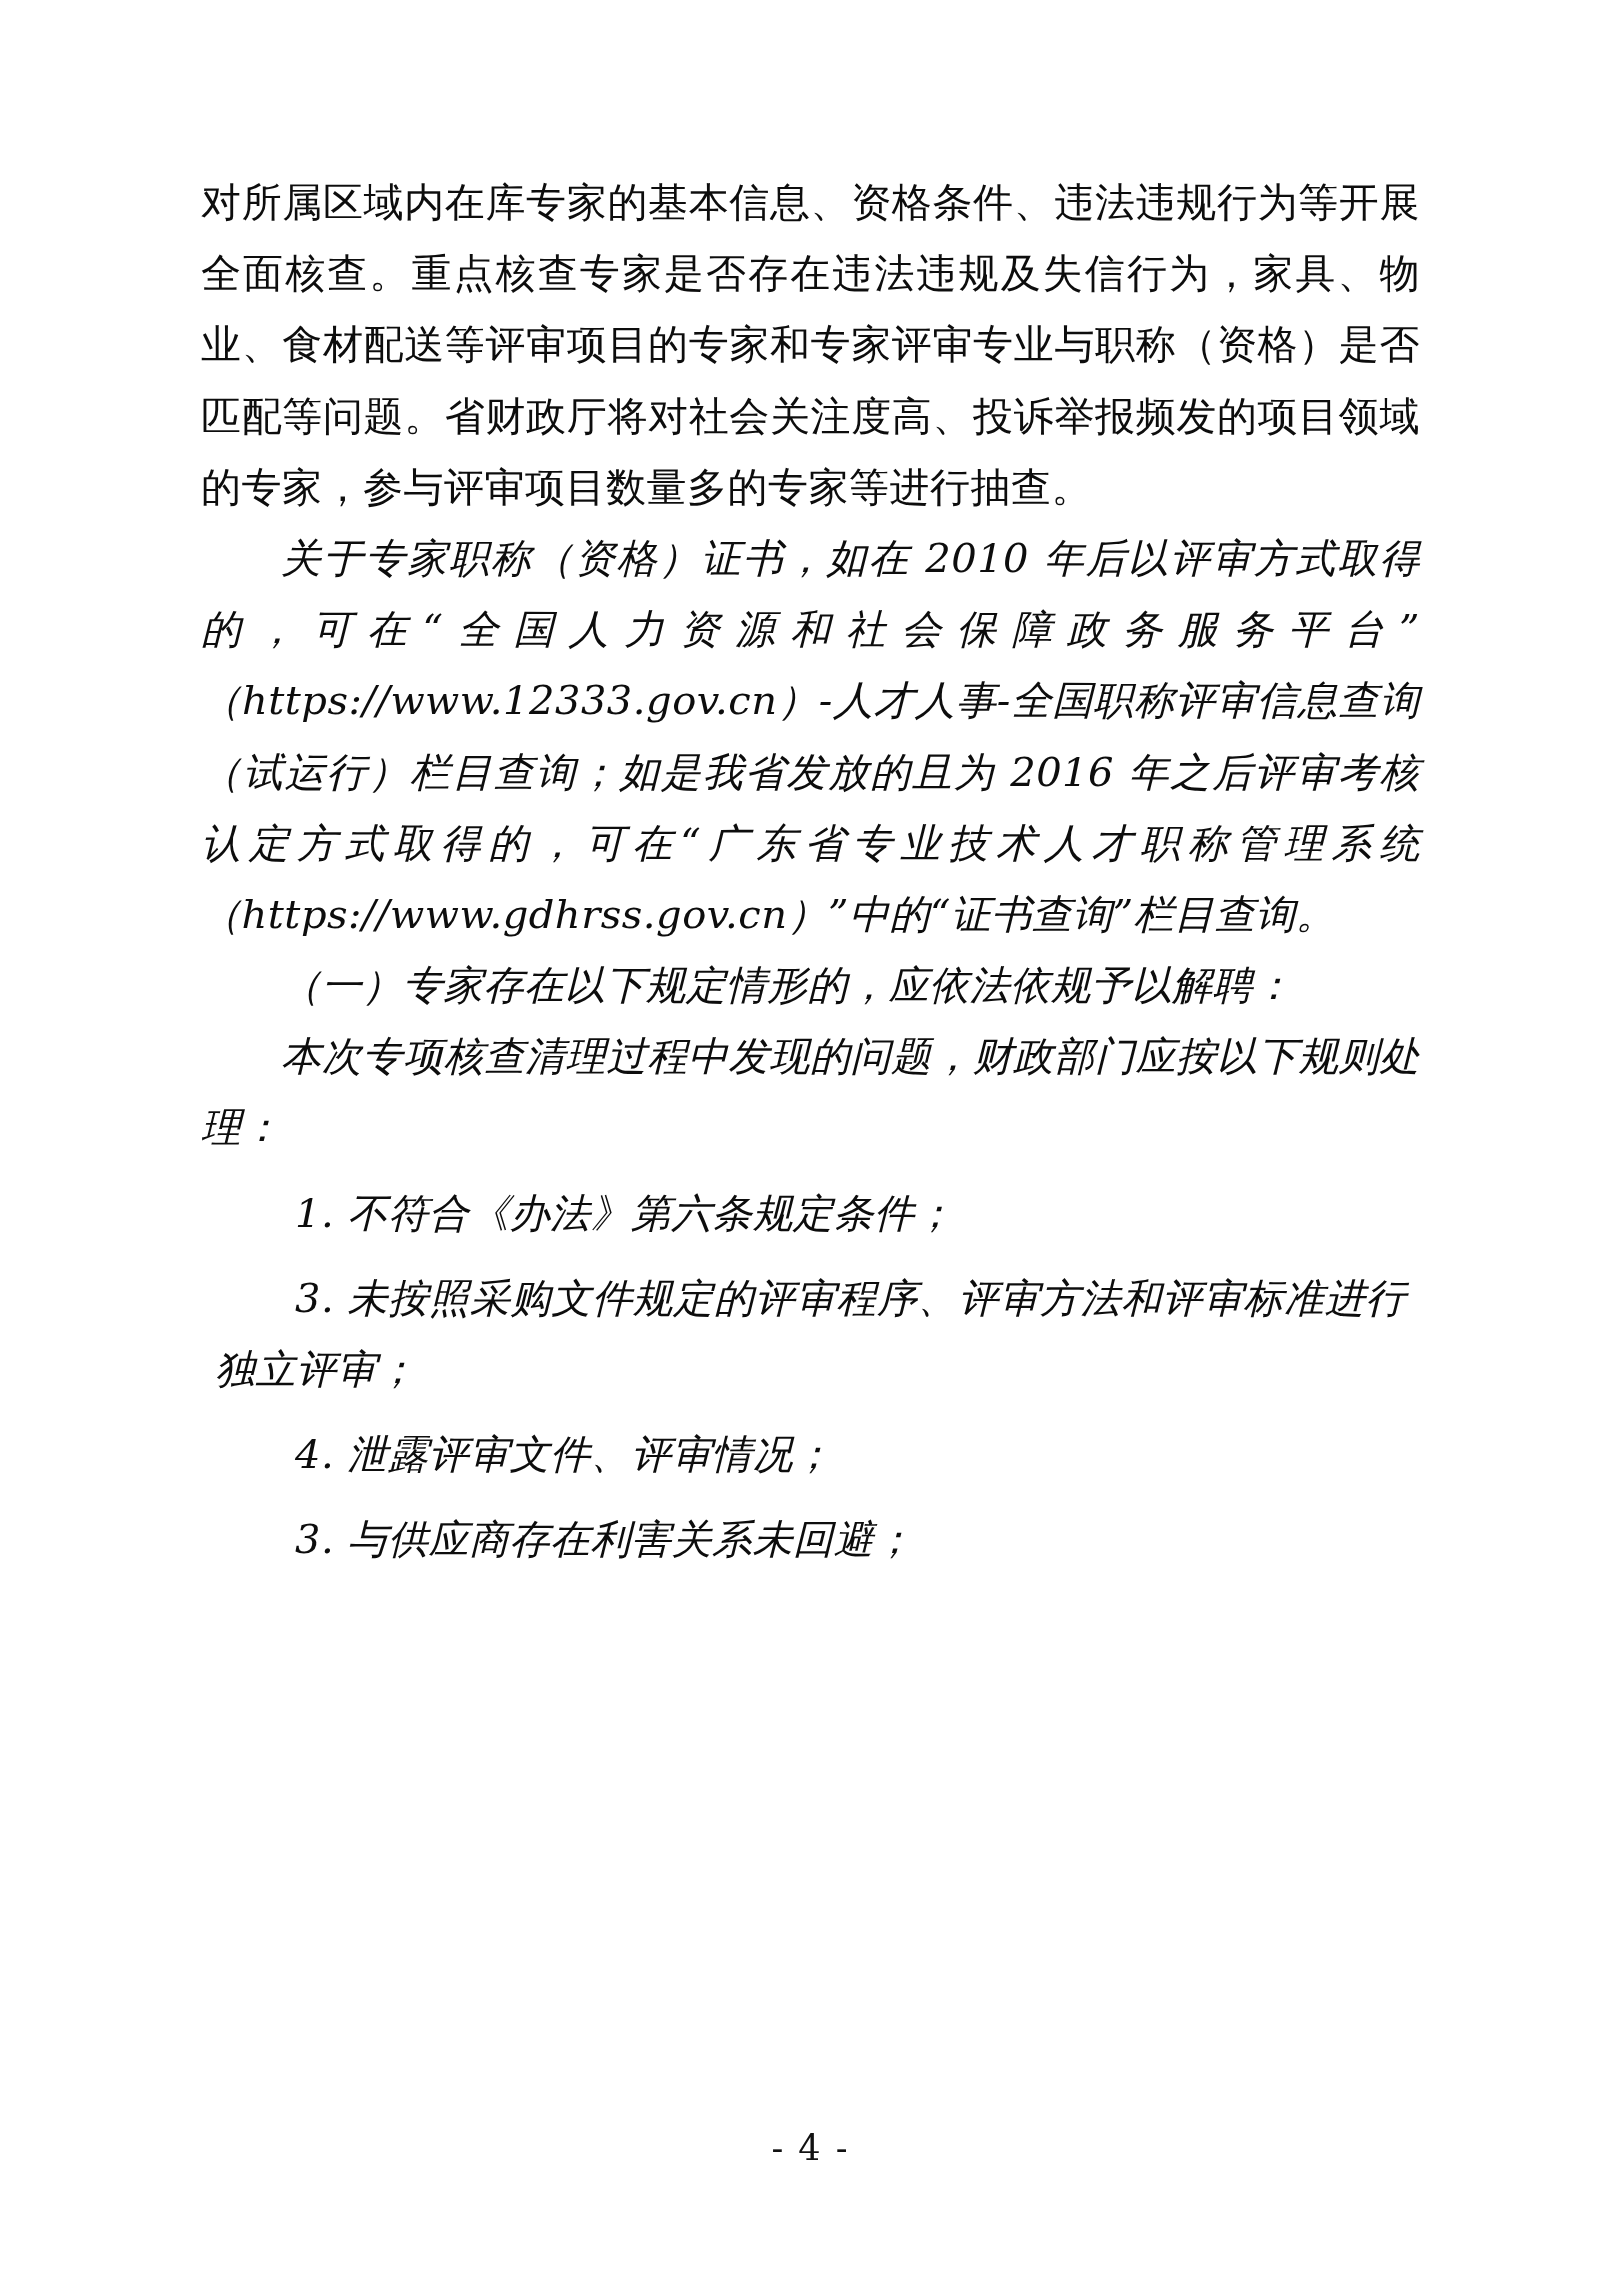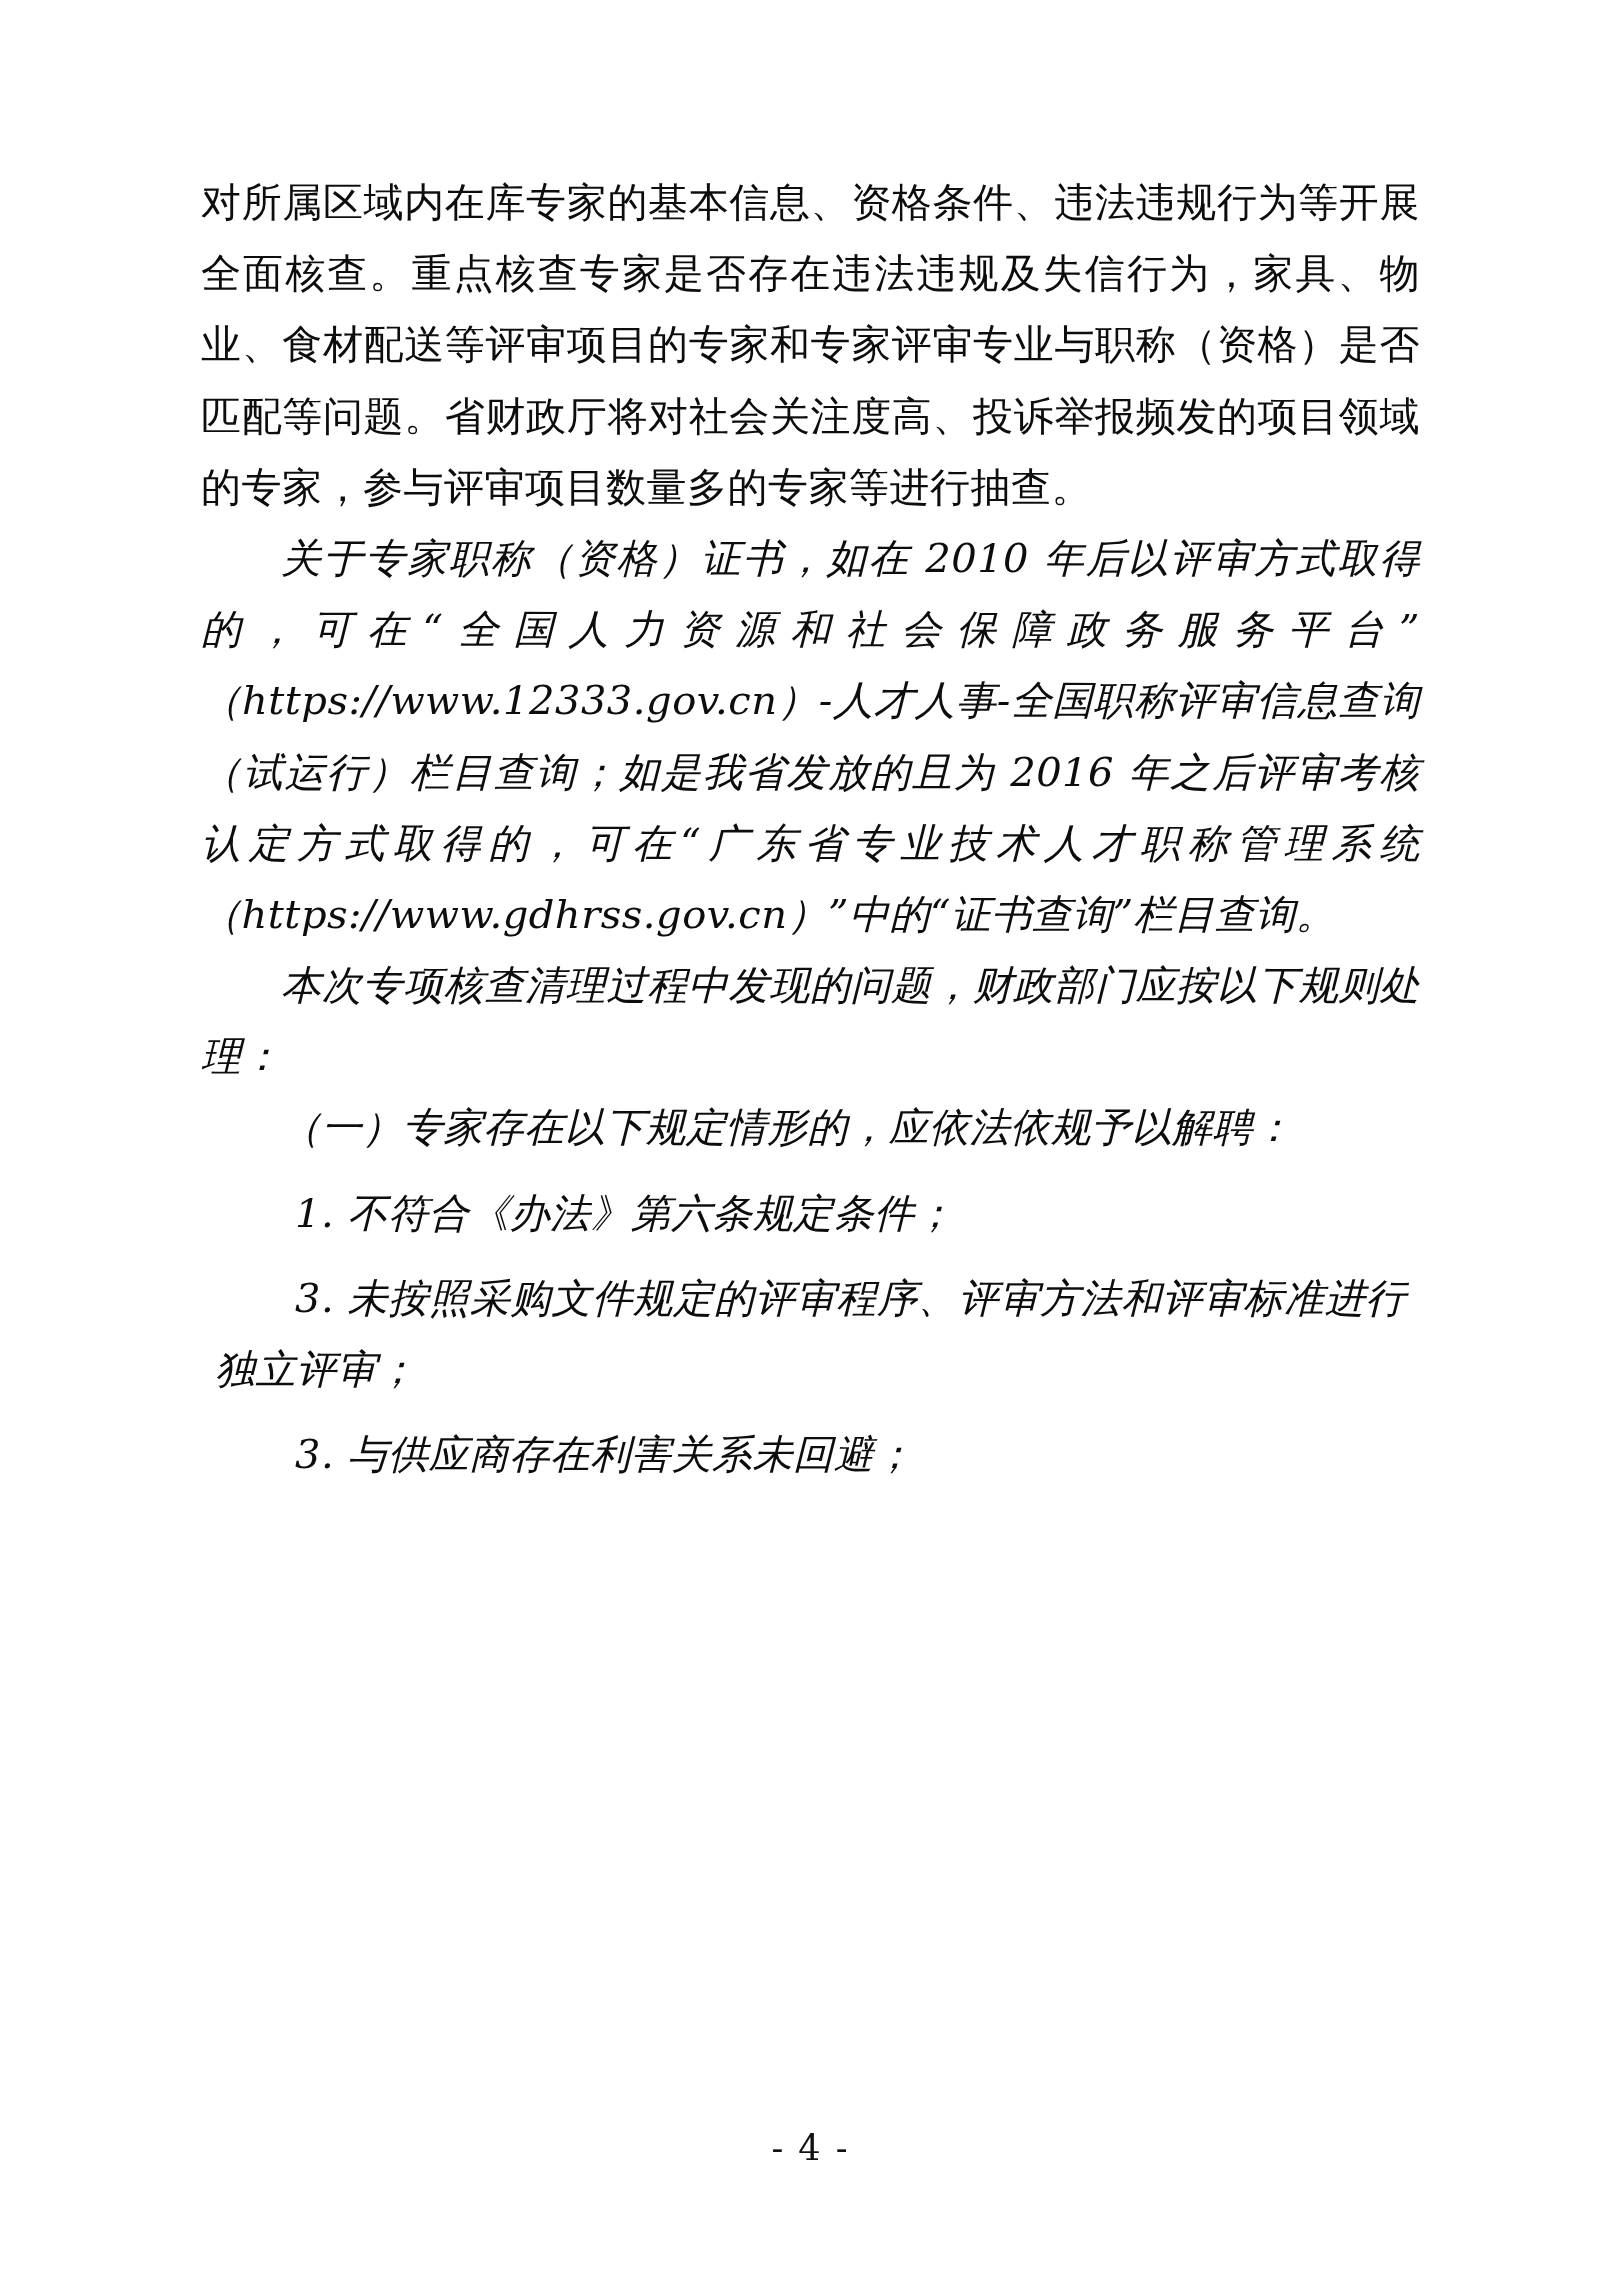--- a/index.html
+++ b/index.html
@@ -72,26 +72,27 @@
 <body>
 
 <div class="page">
   <div class="doc-body">
 
     <p class="para">对所属区域内在库专家的基本信息、资格条件、违法违规行为等开展全面核查。重点核查专家是否存在违法违规及失信行为，家具、物业、食材配送等评审项目的专家和专家评审专业与职称（资格）是否匹配等问题。省财政厅将对社会关注度高、投诉举报频发的项目领域的专家，参与评审项目数量多的专家等进行抽查。</p>
 
     <p class="para indent">关于专家职称（资格）证书，如在 2010 年后以评审方式取得的，可在“全国人力资源和社会保障政务服务平台”（https://www.12333.gov.cn）-人才人事-全国职称评审信息查询（试运行）栏目查询；如是我省发放的且为 2016 年之后评审考核认定方式取得的，可在“广东省专业技术人才职称管理系统（https://www.gdhrss.gov.cn）”中的“证书查询”栏目查询。</p>
 
 
+    <p class="para indent">（一）专家存在以下规定情形的，应依法依规予以解聘：</p>
+
     <p class="para indent">本次专项核查清理过程中发现的问题，财政部门应按以下规则处理：</p>
-
-    <p class="para indent">（一）专家存在以下规定情形的，应依法依规予以解聘：</p>
 
     <p class="item">1. 不符合《办法》第六条规定条件；</p>
     <p class="item">3. 未按照采购文件规定的评审程序、评审方法和评审标准进行独立评审；</p>
+    <p class="item">4. 泄露评审文件、评审情况；</p>
     <p class="item">3. 与供应商存在利害关系未回避；</p>
 
   </div>
 
   <div class="footer">
     <span class="pagenum">- 4 -</span>
   </div>
 </div>
 
 

